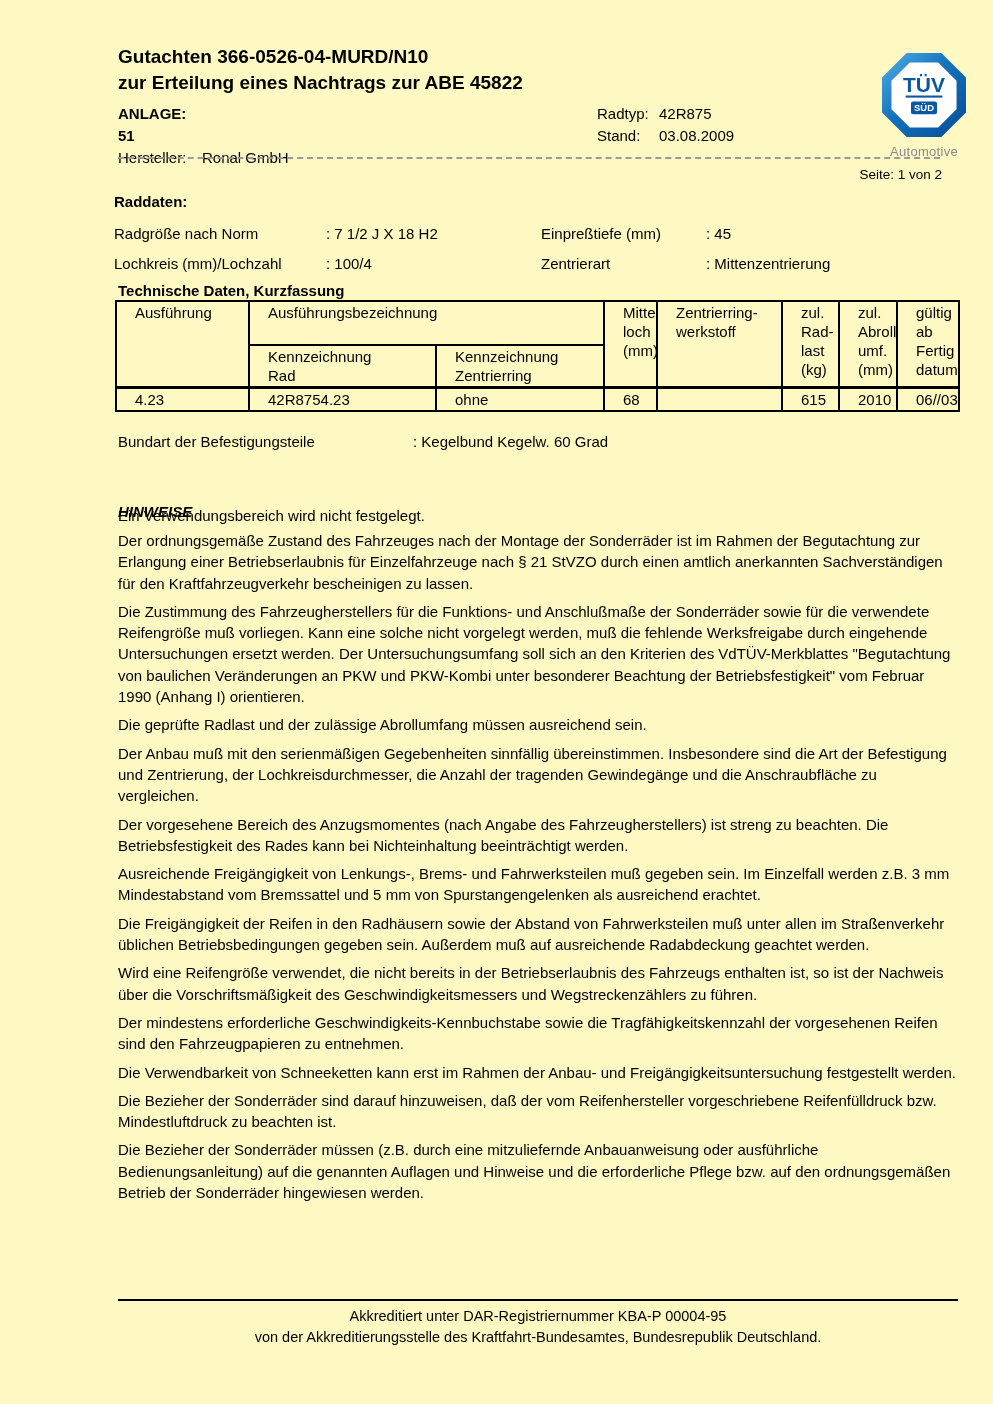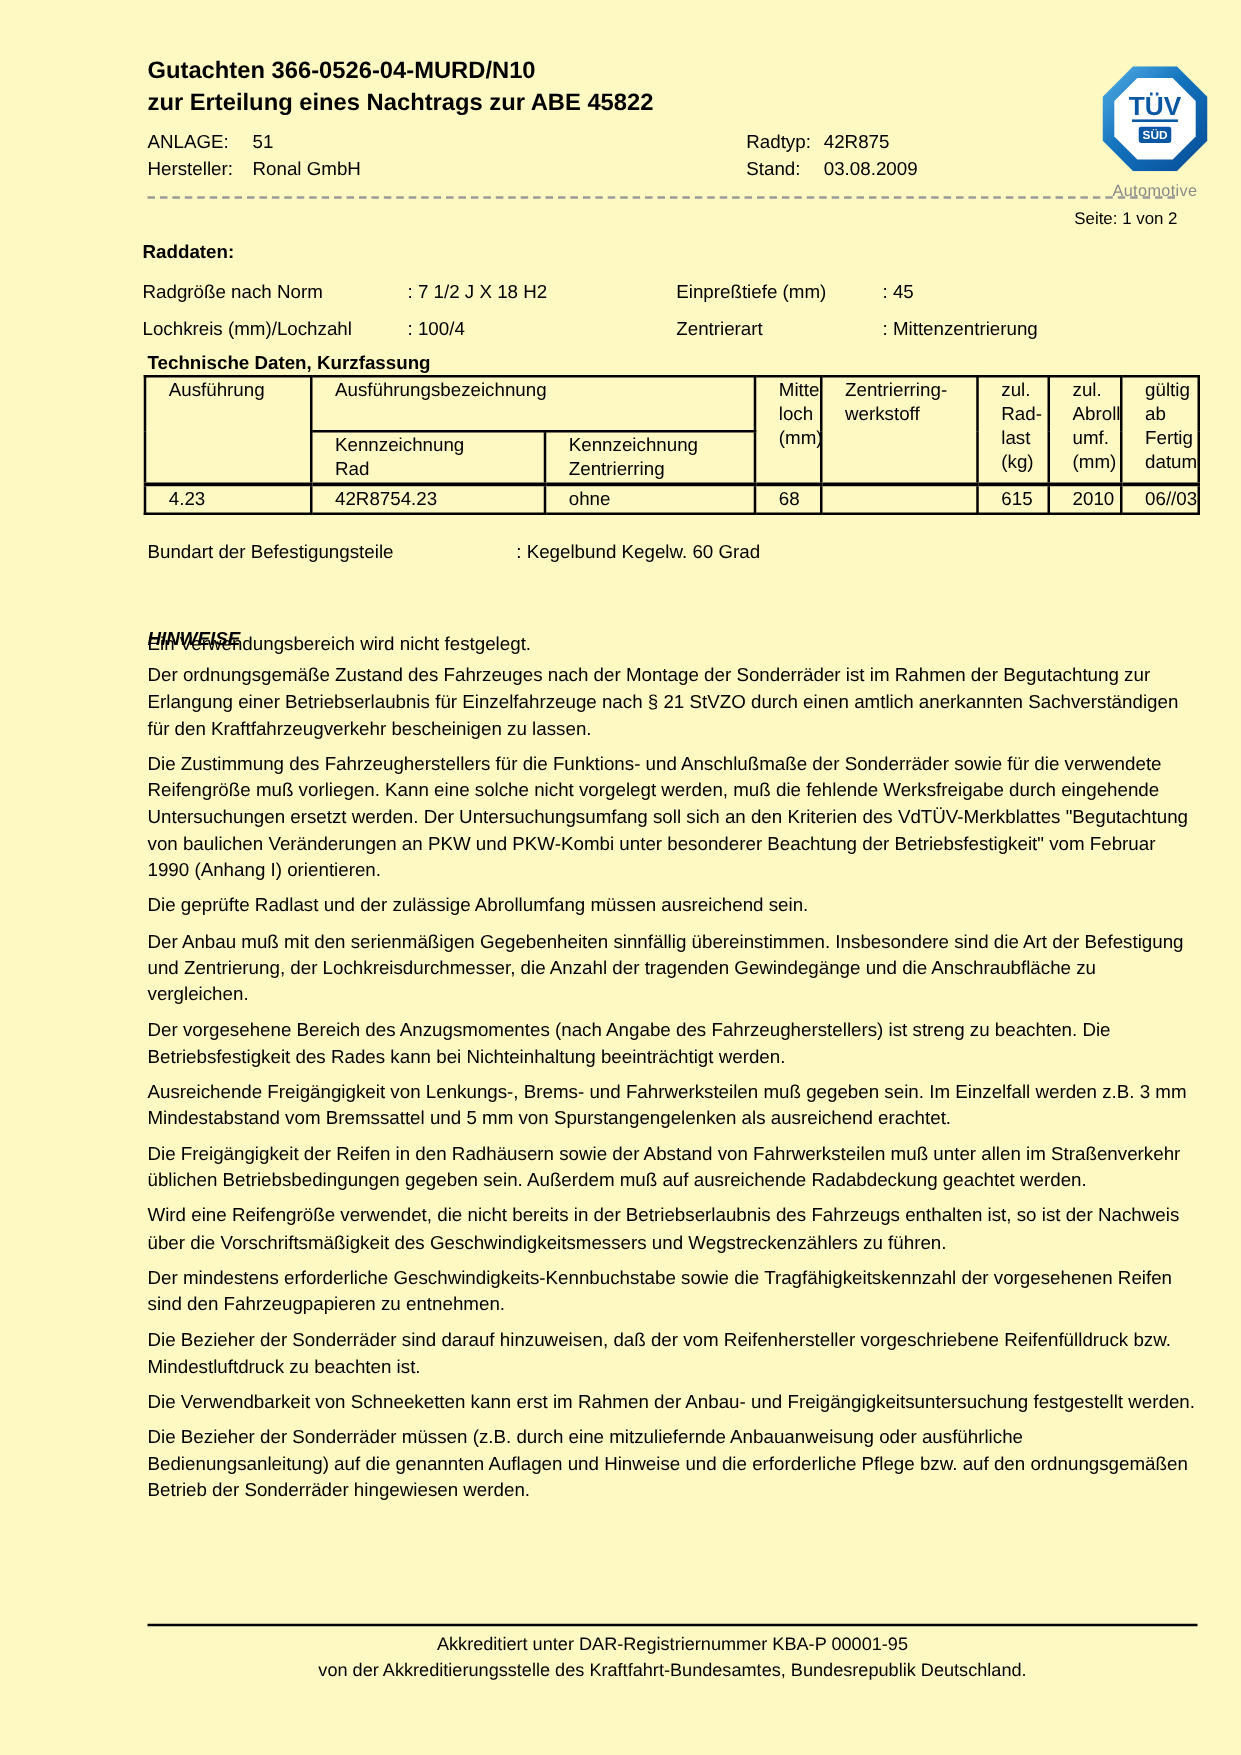--- a/index.html
+++ b/index.html
@@ -8,21 +8,21 @@
     position:relative; width:993px; height:1404px; background:#fef9c3;
     font-family:"Liberation Sans", sans-serif; color:#000; overflow:hidden;
     margin:0 auto;
   }
   
   .title-block { position:absolute; left:118px; top:44px; width:700px; }
   .title-line { font-size:19px; font-weight:bold; line-height:26px; }
   .meta-left { position:absolute; left:118px; top:103px; font-size:15px; line-height:22px; }
   .meta-left .row { display:flex; }
   .meta-left .lbl { width:84px; }
-  .meta-left .row.bold { font-weight:normal; }
+  .meta-left .row.bold { font-weight:bold;flex-direction:column; }
   .meta-right { position:absolute; left:597px; top:103px; font-size:15px; line-height:22px; }
   .meta-right .row { display:flex; }
   .meta-right .lbl { width:62px; }
   .logo-wrap { position:absolute; left:882px; top:53px; width:84px; text-align:center; }
   .logo-sub { font-size:13px; color:#8a8a8a; margin-top:3px; letter-spacing:0.3px; }
   .dash-sep { position:absolute; left:118px; top:157px; width:822px; border-top:2px dashed #9a9a9a; }
   .page-ind { position:absolute; left:598px; top:167px; width:344px; text-align:right; font-size:13.5px; }
 
   
   .raddaten { position:absolute; left:114px; top:193px; width:840px; font-size:15px; }
@@ -195,24 +195,24 @@
   <div class="paras">
     <p>Der ordnungsgemäße Zustand des Fahrzeuges nach der Montage der Sonderräder ist im Rahmen der Begutachtung zur Erlangung einer Betriebserlaubnis für Einzelfahrzeuge nach § 21 StVZO durch einen amtlich anerkannten Sachverständigen für den Kraftfahrzeugverkehr bescheinigen zu lassen.</p>
     <p>Die Zustimmung des Fahrzeugherstellers für die Funktions- und Anschlußmaße der Sonderräder sowie für die verwendete Reifengröße muß vorliegen. Kann eine solche nicht vorgelegt werden, muß die fehlende Werksfreigabe durch eingehende Untersuchungen ersetzt werden. Der Untersuchungsumfang soll sich an den Kriterien des VdTÜV-Merkblattes "Begutachtung von baulichen Veränderungen an PKW und PKW-Kombi unter besonderer Beachtung der Betriebsfestigkeit" vom Februar 1990 (Anhang I) orientieren.</p>
     <p>Die geprüfte Radlast und der zulässige Abrollumfang müssen ausreichend sein.</p>
     <p>Der Anbau muß mit den serienmäßigen Gegebenheiten sinnfällig übereinstimmen. Insbesondere sind die Art der Befestigung und Zentrierung, der Lochkreisdurchmesser, die Anzahl der tragenden Gewindegänge und die Anschraubfläche zu vergleichen.</p>
     <p>Der vorgesehene Bereich des Anzugsmomentes (nach Angabe des Fahrzeugherstellers) ist streng zu beachten. Die Betriebsfestigkeit des Rades kann bei Nichteinhaltung beeinträchtigt werden.</p>
     <p>Ausreichende Freigängigkeit von Lenkungs-, Brems- und Fahrwerksteilen muß gegeben sein. Im Einzelfall werden z.B. 3 mm Mindestabstand vom Bremssattel und 5 mm von Spurstangengelenken als ausreichend erachtet.</p>
     <p>Die Freigängigkeit der Reifen in den Radhäusern sowie der Abstand von Fahrwerksteilen muß unter allen im Straßenverkehr üblichen Betriebsbedingungen gegeben sein. Außerdem muß auf ausreichende Radabdeckung geachtet werden.</p>
     <p>Wird eine Reifengröße verwendet, die nicht bereits in der Betriebserlaubnis des Fahrzeugs enthalten ist, so ist der Nachweis über die Vorschriftsmäßigkeit des Geschwindigkeitsmessers und Wegstreckenzählers zu führen.</p>
     <p>Der mindestens erforderliche Geschwindigkeits-Kennbuchstabe sowie die Tragfähigkeitskennzahl der vorgesehenen Reifen sind den Fahrzeugpapieren zu entnehmen.</p>
+    <p>Die Verwendbarkeit von Schneeketten kann erst im Rahmen der Anbau- und Freigängigkeitsuntersuchung festgestellt werden.</p>
     <p>Die Bezieher der Sonderräder sind darauf hinzuweisen, daß der vom Reifenhersteller vorgeschriebene Reifenfülldruck bzw. Mindestluftdruck zu beachten ist.</p>
-    <p>Die Verwendbarkeit von Schneeketten kann erst im Rahmen der Anbau- und Freigängigkeitsuntersuchung festgestellt werden.</p>
     <p>Die Bezieher der Sonderräder müssen (z.B. durch eine mitzuliefernde Anbauanweisung oder ausführliche Bedienungsanleitung) auf die genannten Auflagen und Hinweise und die erforderliche Pflege bzw. auf den ordnungsgemäßen Betrieb der Sonderräder hingewiesen werden.</p>
   </div>
 
   <div class="footer-line"></div>
   <div class="footer-text">
-    <div>Akkreditiert unter DAR-Registriernummer KBA-P 00001-95</div>
+    <div>Akkreditiert unter DAR-Registriernummer KBA-P 00004-95</div>
     <div>von der Akkreditierungsstelle des Kraftfahrt-Bundesamtes, Bundesrepublik Deutschland.</div>
   </div>
 
 </div>
 
 </body></html>

